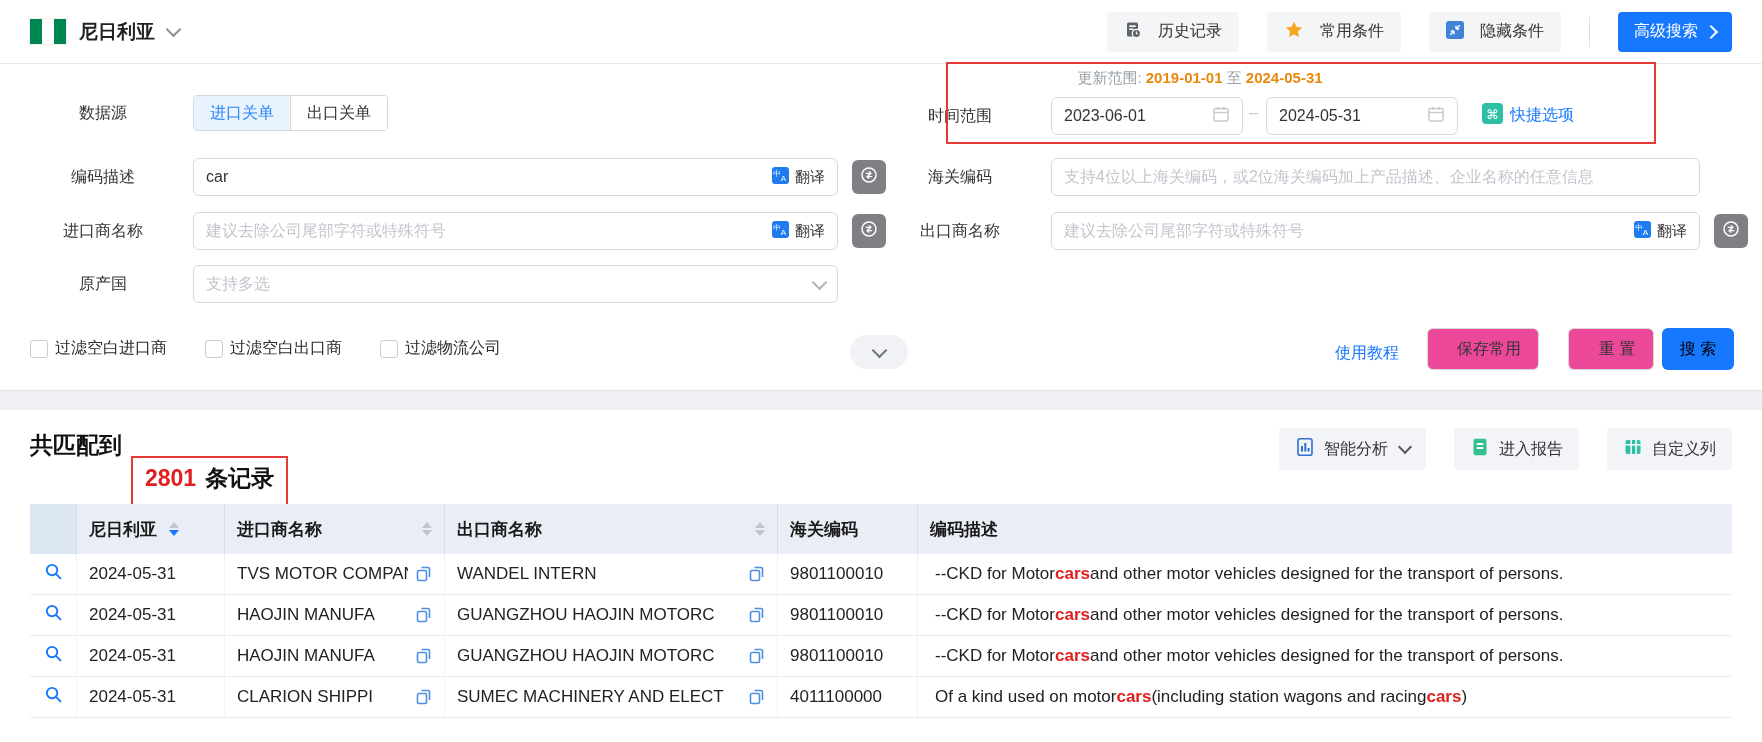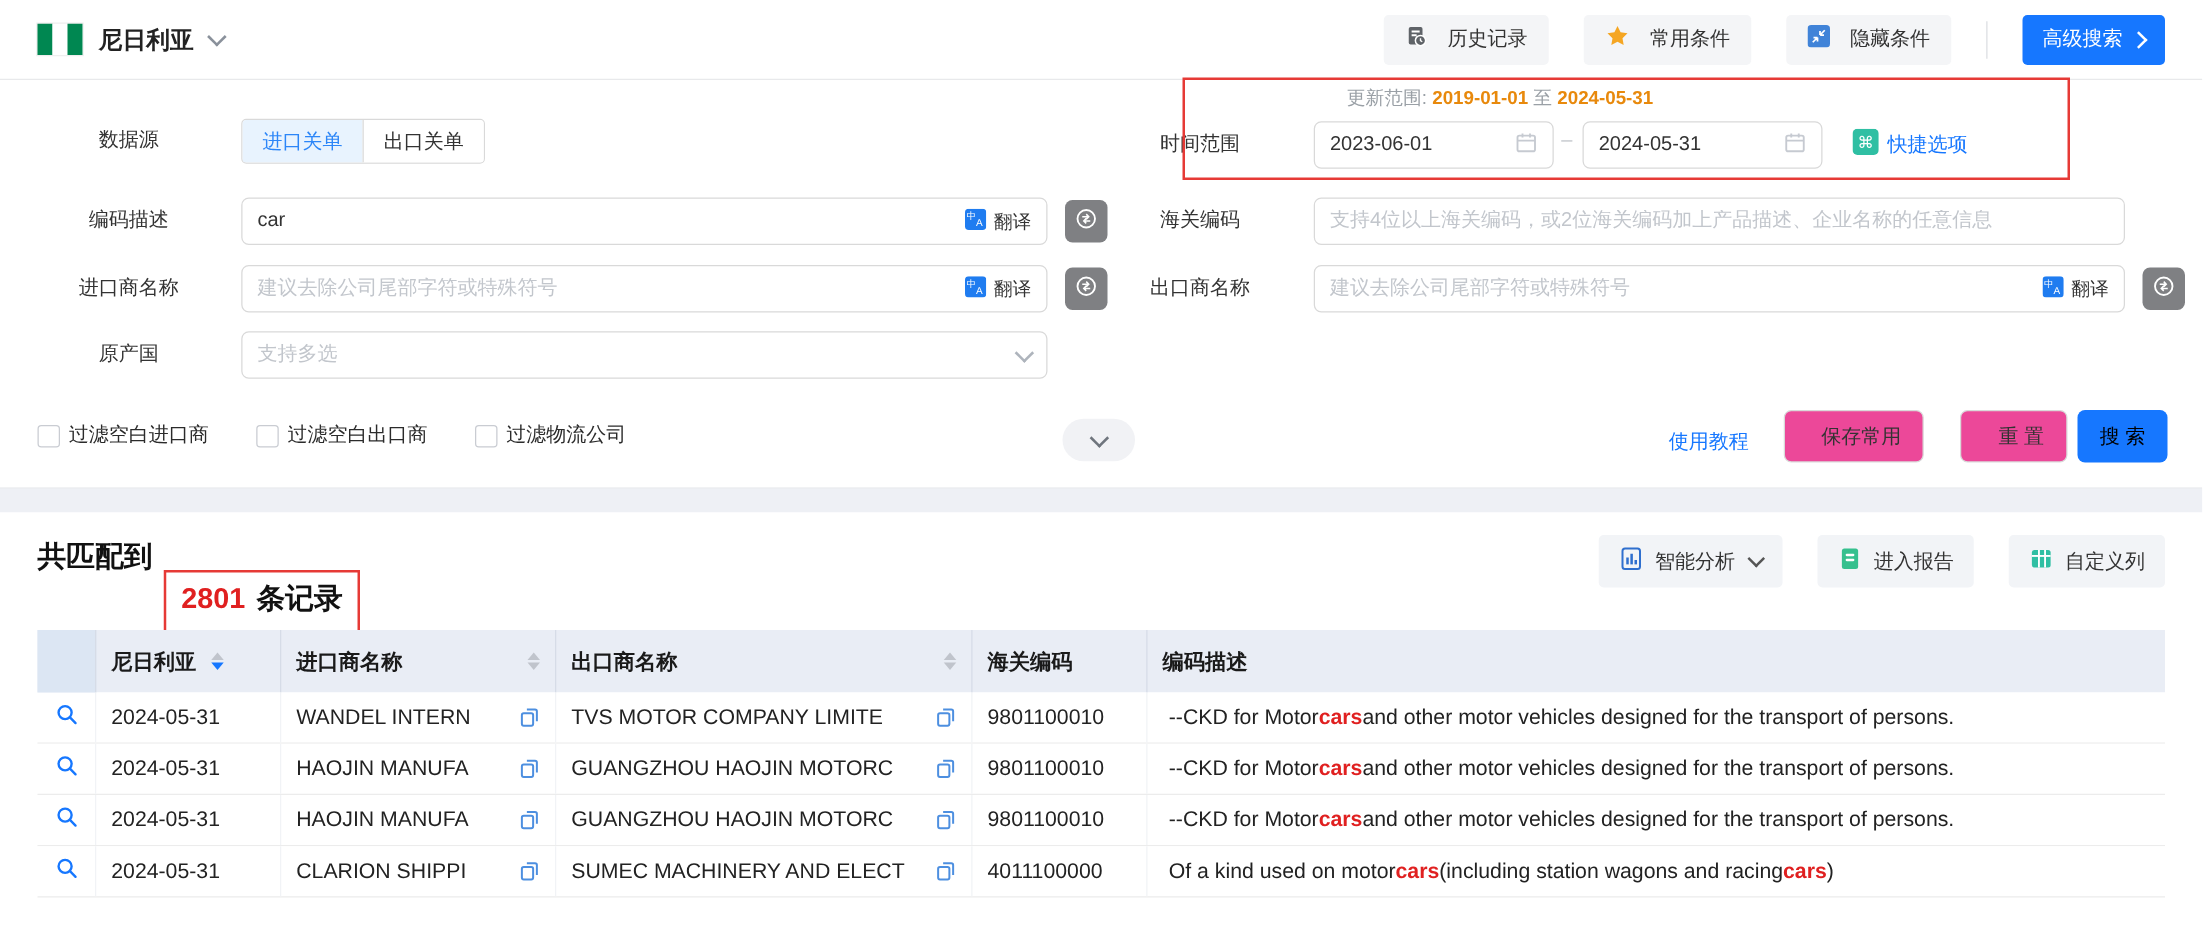--- a/index.html
+++ b/index.html
@@ -358,31 +358,31 @@
         </div>
       <div class="tbody">
           <div class="tr">
             <div class="td c0">
               <span><svg width="19" height="19" viewBox="0 0 20 20">
                   <circle cx="8.5" cy="8.5" r="5.5" fill="none" stroke="#1677ff" stroke-width="2"></circle>
                   <line x1="12.8" y1="12.8" x2="17.3" y2="17.3" stroke="#1677ff" stroke-width="2" stroke-linecap="round"></line>
                 </svg></span>
             </div>
             <div class="td c1">2024-05-31</div>
+            <div class="td c3">
+              <span class="nm">TVS MOTOR COMPANY LIMITE</span>
+              <span class="cpy">
+                <svg width="16" height="16" viewBox="0 0 16 16">
+                  <rect x="1.5" y="4.5" width="9" height="10" rx="1.5" fill="#fff" stroke="#4d8fe0" stroke-width="1.6"></rect>
+                  <path d="M5.5 1.5 h6.5 a1.5 1.5 0 0 1 1.5 1.5 v8" fill="none" stroke="#4d8fe0" stroke-width="1.6"></path>
+                </svg>
+              </span>
+            </div>
             <div class="td c2">
               <span class="nm">WANDEL INTERN</span>
-              <span class="cpy">
-                <svg width="16" height="16" viewBox="0 0 16 16">
-                  <rect x="1.5" y="4.5" width="9" height="10" rx="1.5" fill="#fff" stroke="#4d8fe0" stroke-width="1.6"></rect>
-                  <path d="M5.5 1.5 h6.5 a1.5 1.5 0 0 1 1.5 1.5 v8" fill="none" stroke="#4d8fe0" stroke-width="1.6"></path>
-                </svg>
-              </span>
-            </div>
-            <div class="td c3">
-              <span class="nm">TVS MOTOR COMPANY LIMITE</span>
               <span class="cpy">
                 <svg width="16" height="16" viewBox="0 0 16 16">
                   <rect x="1.5" y="4.5" width="9" height="10" rx="1.5" fill="#fff" stroke="#4d8fe0" stroke-width="1.6"></rect>
                   <path d="M5.5 1.5 h6.5 a1.5 1.5 0 0 1 1.5 1.5 v8" fill="none" stroke="#4d8fe0" stroke-width="1.6"></path>
                 </svg>
               </span>
             </div>
             <div class="td c4">9801100010</div>
             <div class="td c5">
               <span class="">--CKD for Motor </span>

